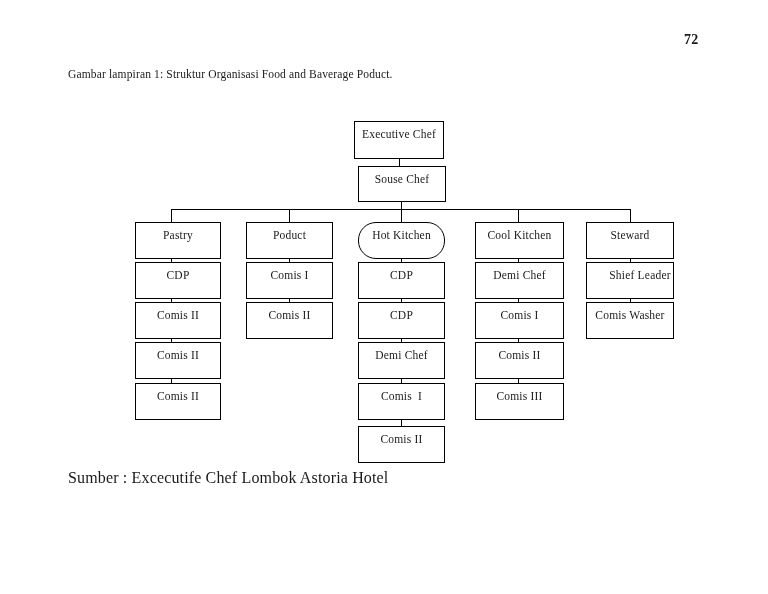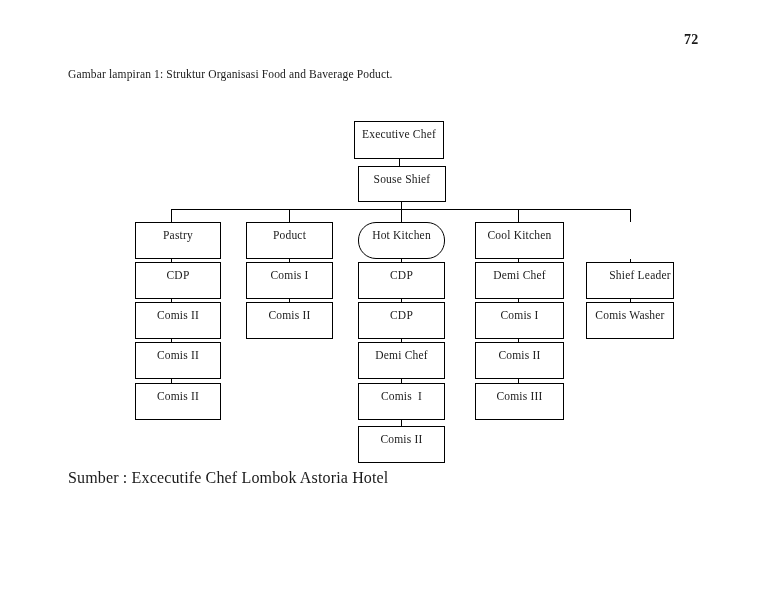--- a/index.html
+++ b/index.html
@@ -79,21 +79,21 @@
 
 <div id="page-number">72</div>
 
 <div id="figure-caption">Gambar lampiran 1: Struktur Organisasi Food and Baverage Poduct.</div>
 
 <div id="org-chart">
 
   <div class="node" style="left:326px; top:105px; width:90px; height:38px;">Executive Chef</div>
   <div class="connector v" style="left:371px; top:143px; height:7px;"></div>
 
-  <div class="node" style="left:330px; top:150px; width:88px; height:36px;">Souse Shief</div>
+  <div class="node" style="left:330px; top:150px; width:88px; height:36px;">Souse Chef</div>
   <div class="connector v" style="left:373px; top:186px; height:7px;"></div>
 
   <div class="connector h" style="left:143px; top:193px; width:459px;"></div>
 
   <div class="connector v" style="left:143px; top:193px; height:13px;"></div>
   <div class="connector v" style="left:261px; top:193px; height:13px;"></div>
   <div class="connector v" style="left:373px; top:193px; height:13px;"></div>
   <div class="connector v" style="left:490px; top:193px; height:13px;"></div>
   <div class="connector v" style="left:602px; top:193px; height:13px;"></div>
 
@@ -143,20 +143,21 @@
   <div class="connector v" style="left:490px; top:283px; height:3px;"></div>
 
   <div class="node" style="left:447px; top:286px; width:89px; height:37px;">Comis I</div>
   <div class="connector v" style="left:490px; top:323px; height:3px;"></div>
 
   <div class="node" style="left:447px; top:326px; width:89px; height:37px;">Comis II</div>
   <div class="connector v" style="left:490px; top:363px; height:4px;"></div>
 
   <div class="node" style="left:447px; top:367px; width:89px; height:37px;">Comis III</div>
 
+  <div class="node" style="left:558px; top:206px; width:88px; height:37px;">Steward</div>
   <div class="connector v" style="left:602px; top:243px; height:3px;"></div>
 
   <div class="node" style="left:558px; top:246px; width:88px; height:37px;padding-left:20px;">Shief Leader</div>
   <div class="connector v" style="left:602px; top:283px; height:3px;"></div>
 
   <div class="node" style="left:558px; top:286px; width:88px; height:37px;">Comis Washer</div>
 
 </div>
 
 <div id="source-note">Sumber : Excecutife Chef Lombok Astoria Hotel</div>

